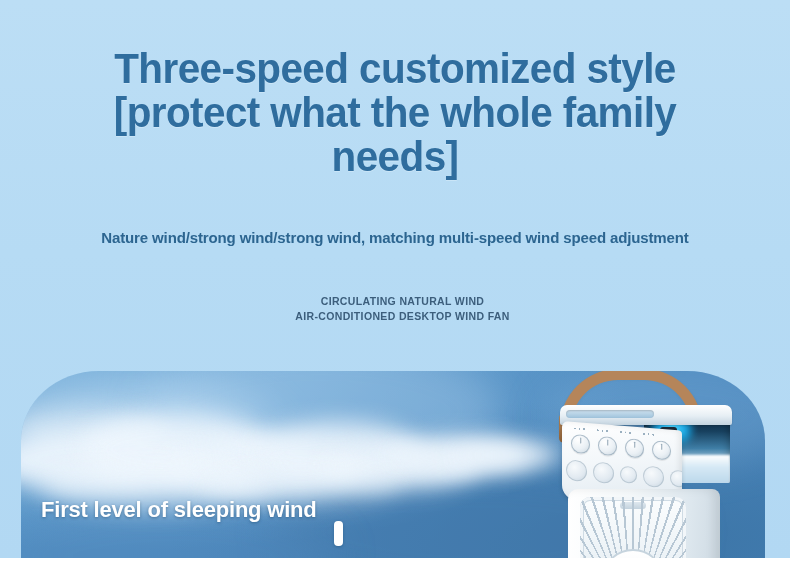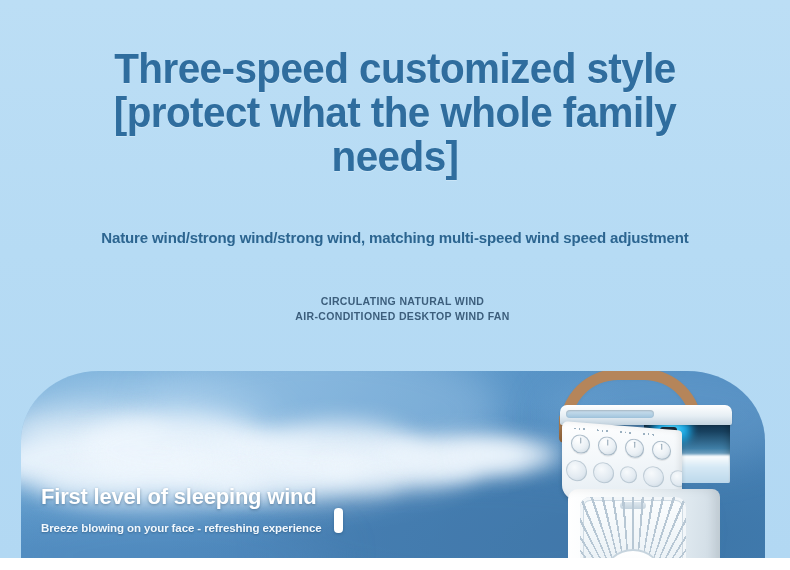--- a/index.html
+++ b/index.html
@@ -228,21 +228,21 @@
     border-radius:50%;
   }
   .grille .slot {
     position:absolute; left:50%; top:5px; width:26px; height:7px;
     transform:translateX(-50%);
     background:linear-gradient(180deg,#dfe8ef,#c3d2dd);
     border-radius:4px;
   }
 
   
-  .overlay { position:absolute; left:20px; top:113px; }
+  .overlay { position:absolute; left:20px; top:126px; }
   .overlay-title {
     color:#ffffff;
     font-size:22px;
     font-weight:700;
     line-height:26px;
     letter-spacing:-0.2px;
     text-shadow:0 1px 3px rgba(20,60,95,.45);
     white-space:nowrap;
   }
   .overlay-sub {
@@ -344,18 +344,17 @@
           <div class="spokes"></div>
           <div class="ring"></div>
           <div class="hub"></div>
         </div>
       </div>
 
     </div>
 
     <div class="overlay">
       <div class="overlay-title">First level of sleeping wind</div>
-      <div class="overlay-sub">Breeze blowing on your face - refreshing experience</div>
       <div class="level-bar"></div>
     </div>
 
   </div>
 </div>
 
 </body></html>

